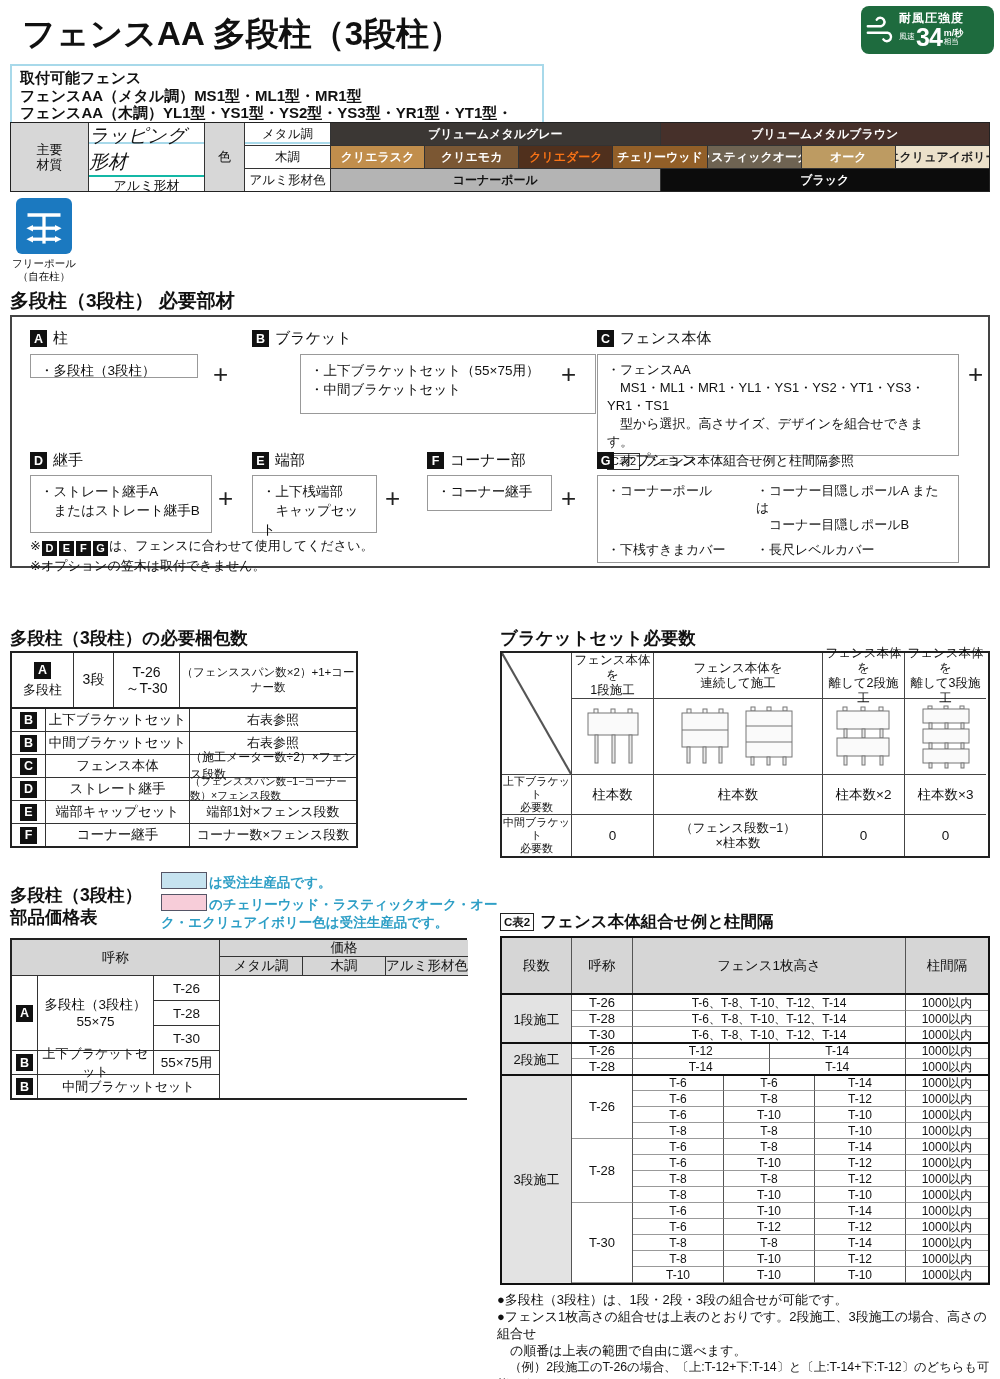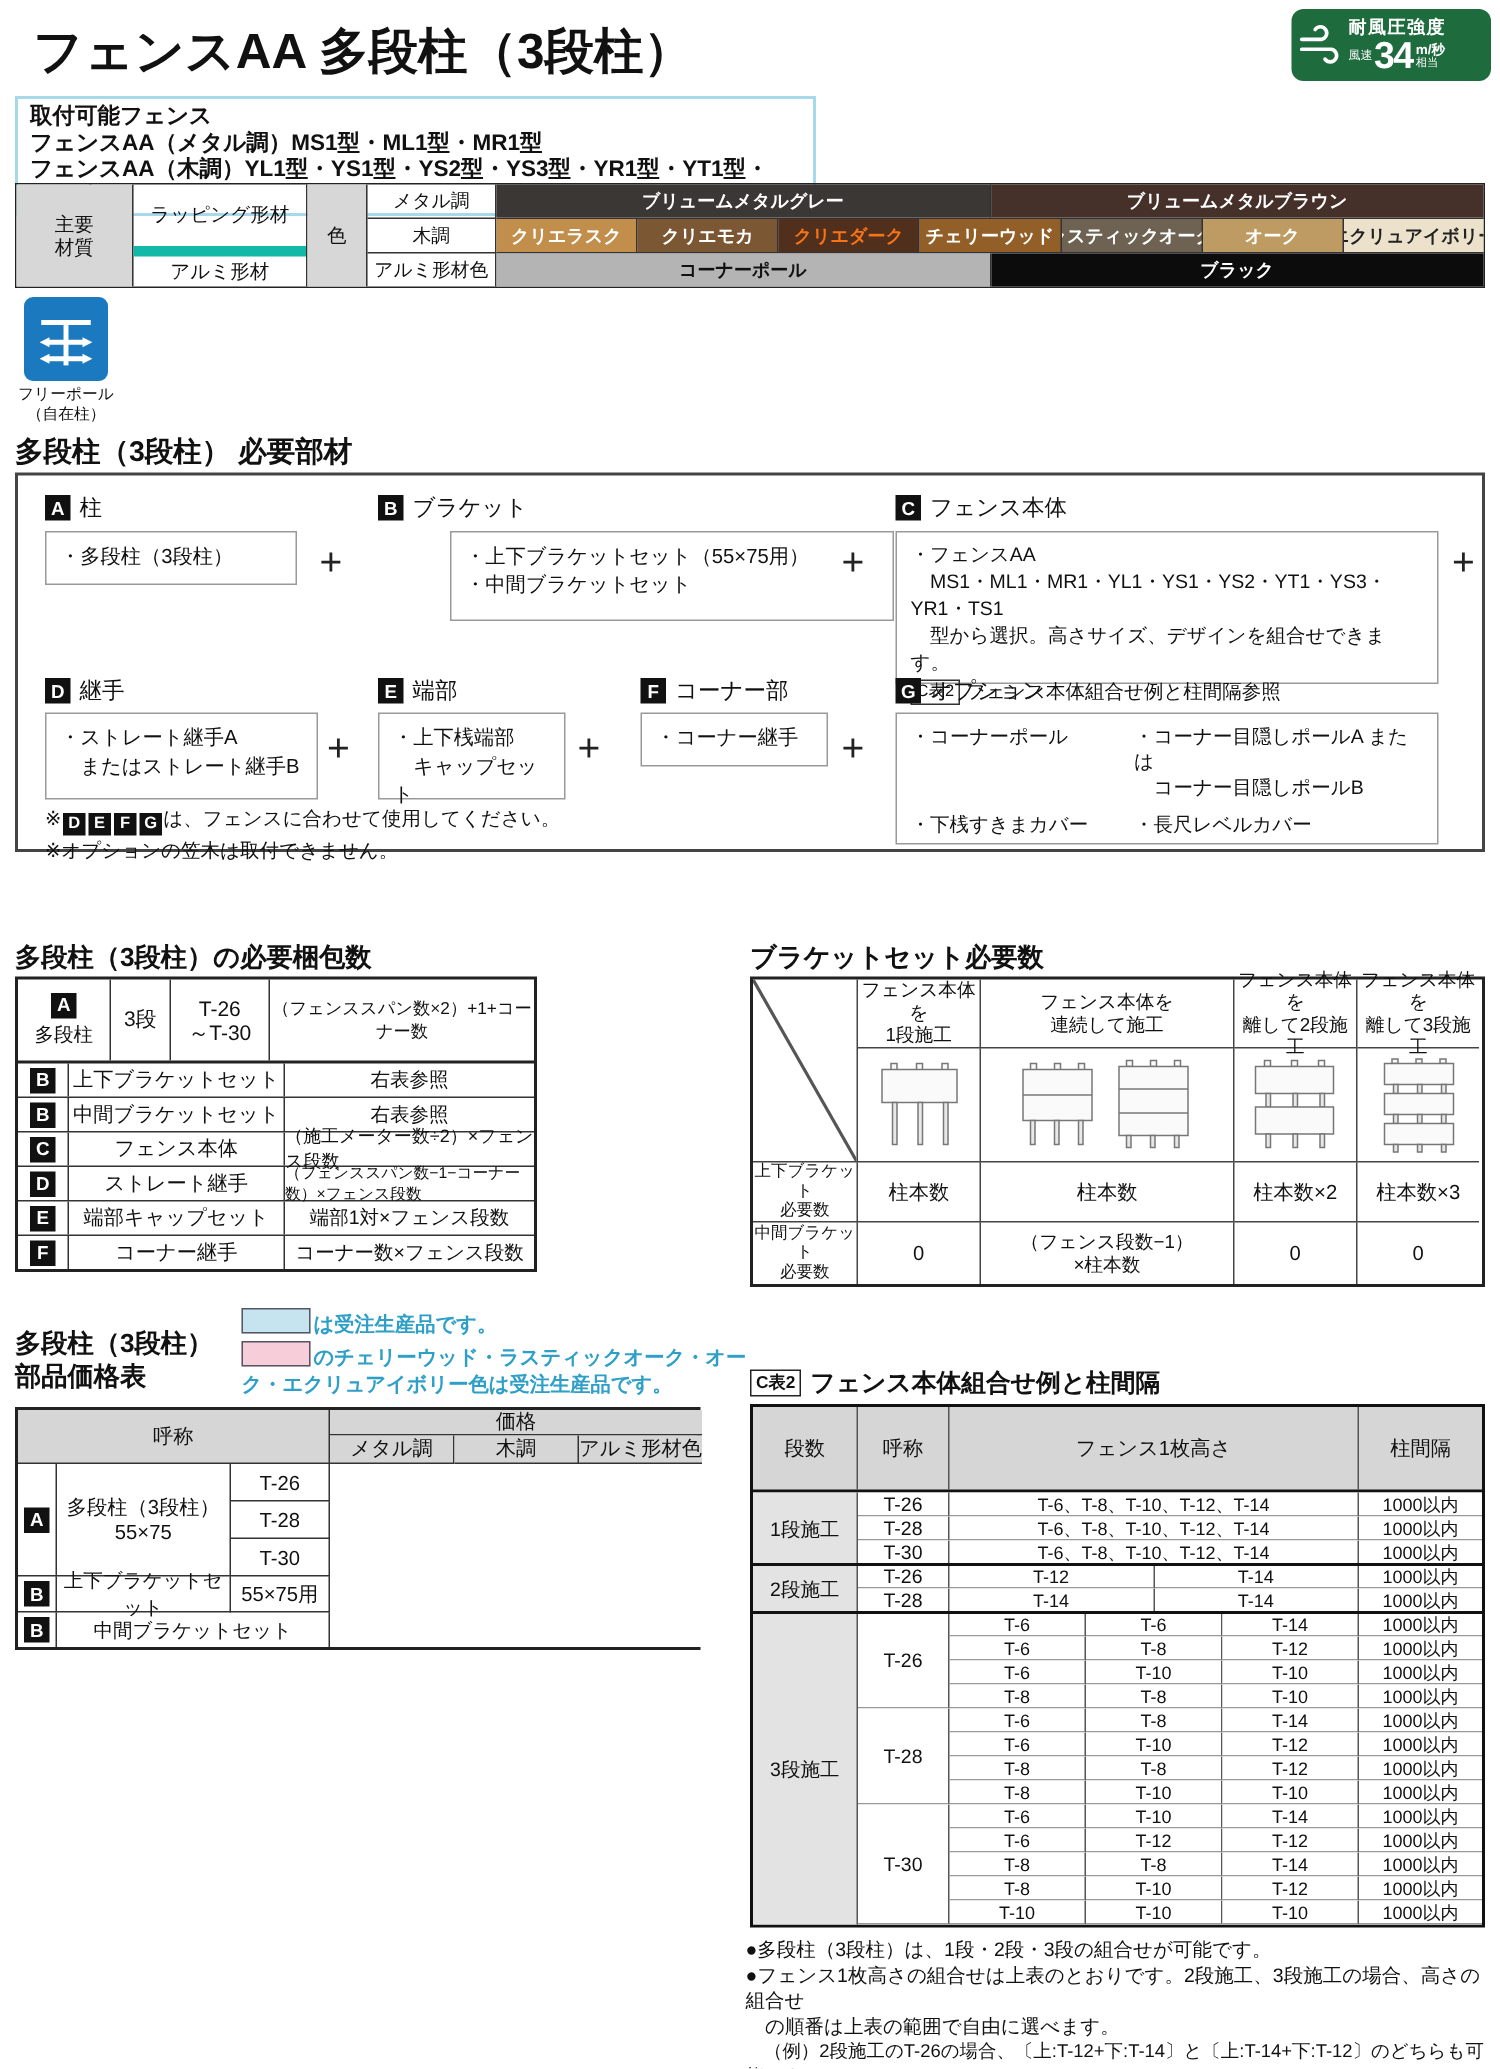--- a/index.html
+++ b/index.html
@@ -19,21 +19,21 @@
   .wb-units{display:flex;flex-direction:column;margin-left:2px;}
   .wb-unit-top{font-size:9px;font-weight:bold;}
   .wb-unit-bot{font-size:7.5px;}
   
   .compat{left:10px;top:64px;width:534px;border:2px solid #a8d9ea;background:#fff;padding:3px 8px;box-sizing:border-box;font-size:15px;font-weight:600;line-height:17.5px;}
   
   .materials{left:10px;top:122px;width:980px;height:70px;border:1px solid #222;box-sizing:border-box;display:flex;}
   .m-main{width:77px;background:#d7d7d7;border-right:1px solid #333;display:flex;align-items:center;justify-content:center;font-size:13px;}
   .m-main span{display:block;width:28px;text-align:center;line-height:15px;word-break:break-all;}
   .m-col2{width:115px;border-right:1px solid #333;display:flex;flex-direction:column;}
-  .m-wrap{flex:2;display:flex;align-items:center;justify-content:center;font-size:13px;border-bottom:7px solid #14b8a6;}
+  .m-wrap{flex:2;display:flex;align-items:center;justify-content:center;font-size:19px;border-bottom:2px solid #14b8a6;font-style:italic;}
   .m-alumi{flex:1;display:flex;align-items:center;justify-content:center;font-size:13px;}
   .m-color{width:39px;background:#d7d7d7;border-right:1px solid #333;display:flex;align-items:center;justify-content:center;font-size:13px;}
   .m-labels{width:85px;display:flex;flex-direction:column;border-right:1px solid #333;}
   .m-label{flex:1;display:flex;align-items:center;justify-content:center;font-size:12.5px;border-bottom:1px solid #333;}
   .m-label:last-child{border-bottom:none;}
   .m-swatches{flex:1;display:flex;flex-direction:column;}
   .mrow{flex:1;display:flex;border-bottom:1px solid #333;}
   .mrow:last-child{border-bottom:none;}
   .mcell{flex:1;display:flex;align-items:center;justify-content:center;font-size:12px;font-weight:bold;border-right:1px solid #333;overflow:hidden;white-space:nowrap;}
   .mcell:last-child{border-right:none;}
@@ -221,21 +221,21 @@
   </div>
 
   <div class="abs parts-heading">多段柱（3段柱） 必要部材</div>
 
   <div class="abs parts-box">
 
     <div class="part-label" style="left:18px;top:12px;">
       <span class="badge">A</span>
       <span>柱</span>
     </div>
-    <div class="item-box pre" style="left:18px;top:37px;width:168px;height:36px;">・多段柱（3段柱）</div>
+    <div class="item-box pre" style="left:18px;top:37px;width:168px;height:24px;">・多段柱（3段柱）</div>
     <span class="plus" style="left:201px;top:44px;">+</span>
 
     <div class="part-label" style="left:240px;top:12px;">
       <span class="badge">B</span>
       <span>ブラケット</span>
     </div>
     <div class="item-box pre" style="left:240px;top:37px;width:296px;height:60px;margin-left:48px;">・上下ブラケットセット（55×75用）
 ・中間ブラケットセット</div>
     <span class="plus" style="left:549px;top:44px;">+</span>
 

